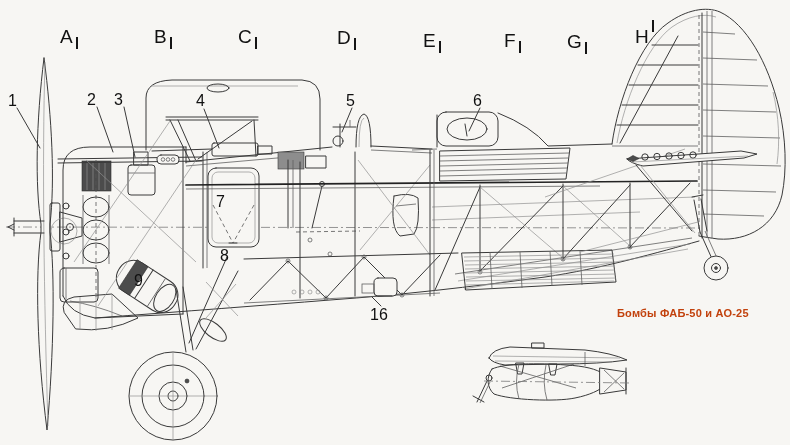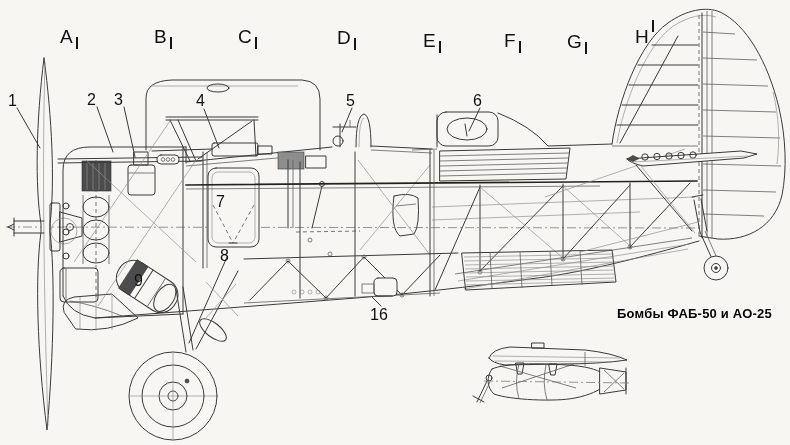--- a/index.html
+++ b/index.html
@@ -19,21 +19,21 @@
   .fillp{fill:#f7f6f3;}
   .dark{fill:#4c4c4c;stroke:#2e2e2e;stroke-width:.6;}
   .mid {fill:#8d8d8d;stroke:#3a3a3a;stroke-width:.6;}
   
   .lbl{position:absolute;color:#111;user-select:none;}
   .sec{font-size:19px;display:flex;align-items:flex-start;letter-spacing:0;}
   .sec .tick{display:inline-block;width:2px;height:12px;background:#151515;margin-left:3px;}
   .sec .tick.low{margin-top:11px;}
   .sec .tick.high{margin-top:-6px;}
   .num{font-size:16px;}
-  .caption{font-size:13px;font-weight:700;line-height:1.28;color:#000000;letter-spacing:.2px;}
+  .caption{font-size:11px;font-weight:700;line-height:1.28;color:#c2410c;letter-spacing:.2px;}
 </style>
 </head>
 <body>
 
 <div class="stage">
 
   <svg width="790" height="445" viewBox="0 0 790 445">
 
     <g>
       <line class="dd" x1="6" y1="227" x2="700" y2="228"></line>

